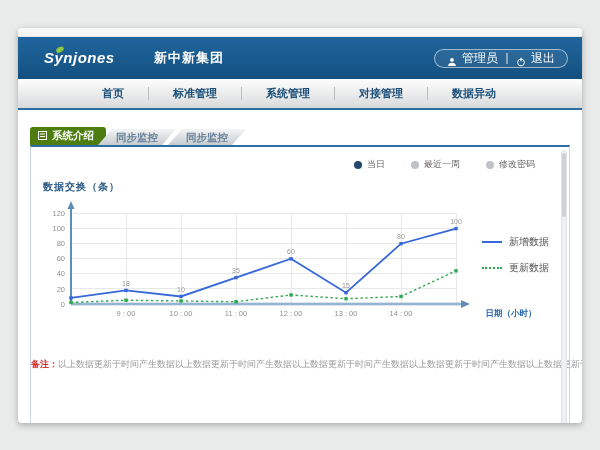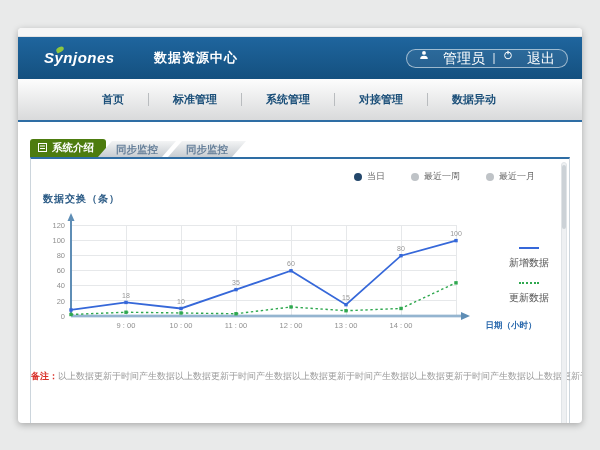--- a/index.html
+++ b/index.html
@@ -14,27 +14,27 @@
             display:flex; align-items:center; padding:0 14px; }
   .logo { position:relative; width:108px; color:#fff; line-height:1.05; padding-left:12px; }
   .brand { font-size:15px; font-weight:bold; font-style:italic; letter-spacing:0.5px; }
   .leaf { position:absolute; left:24px; top:-3px; width:8px; height:5px; background:#8dc63f;
           border-radius:60% 60% 60% 0; transform:rotate(-28deg); }
   .brand-sub { font-size:11.5px; font-weight:bold; letter-spacing:2px; }
   .app-title { color:#ffffff; font-size:13px; font-weight:bold; margin-left:14px; letter-spacing:1px; }
   .user-pill { margin-left:auto; display:flex; align-items:center; height:19px;
                border:1px solid rgba(255,255,255,0.55); border-radius:11px;
                background:rgba(255,255,255,0.07); padding:0 4px; }
-  .pill-btn { display:flex; align-items:flex-start; gap:14px; background:none; border:none; color:#fff;
-              font-size:14px; padding:0 8px; height:100%; cursor:pointer; font-family:inherit; }
+  .pill-btn { display:flex; align-items:flex-end; gap:5px; background:none; border:none; color:#fff;
+              font-size:12px; padding:0 8px; height:100%; cursor:pointer; font-family:inherit; }
   .pill-div { width:1px; height:11px; background:rgba(255,255,255,0.45); }
   .pill-btn svg { display:block; }
 
   
-  .nav { height:43px; background:linear-gradient(#fdfdfd,#d9dadb); border-bottom:2px solid #2e6da4;
+  .nav { height:31px; background:linear-gradient(#fdfdfd,#d9dadb); border-bottom:2px solid #2e6da4;
          display:flex; align-items:center; padding-left:60px; }
   .nav-item { font-size:11px; font-weight:bold; color:#1b4f79; padding:0 24px; cursor:pointer; white-space:nowrap; }
   .nav-div { width:1px; height:13px; background:#b9bcbf; }
 
   
   .content { padding-top:17px; }
   .tabs { display:flex; align-items:flex-end; margin-left:12px; height:18px; position:relative; z-index:2; }
   .tab-active { display:flex; align-items:center; gap:5px; background:#4d7c0f; color:#fff;
                 font-size:10.5px; font-weight:bold; height:18px; padding:0 12px 0 8px;
                 border-radius:3px 3px 0 0; cursor:pointer; }
@@ -49,21 +49,21 @@
   .radio { display:flex; align-items:center; gap:5px; font-size:9px; color:#666; cursor:pointer; }
   .dot { width:8px; height:8px; border-radius:50%; background:#bfc3c7; }
   .dot.sel { background:#24476b; }
 
   .ylabel { margin:9px 0 0 12px; font-size:10px; font-weight:bold; color:#2a5a85; letter-spacing:1px; }
 
   .chart-wrap { margin:4px 0 0 10px; }
   #chart-svg text { font-family:"Liberation Sans","DejaVu Sans",sans-serif; }
 
   .legend { position:absolute; right:20px; top:88px; display:flex; flex-direction:column; gap:12px; }
-  .legend-item { display:flex; align-items:center; gap:7px; font-size:10px; color:#555;flex-direction:column; }
+  .legend-item { display:flex; align-items:center; gap:7px; font-size:10px; color:#555; }
   .sw { width:20px; height:0; }
   .sw-solid  { border-top:2px solid #3668d9; }
   .sw-dotted { border-top:2px dotted #2fa84f; }
 
   .note { margin-top:24px; text-align:center; font-size:9px; color:#9a9a9a; white-space:nowrap; }
   .note-prefix { color:#d9312a; font-weight:bold; }
 
   .scrollbar { position:absolute; top:3px; bottom:3px; right:2px; width:6px; background:#eef0f2;
                border:1px solid #e0e4e7; border-radius:3px; }
   .scroll-thumb { position:absolute; top:2px; left:0; width:4px; height:64px; background:#ccd2d7; border-radius:2px; }
@@ -73,21 +73,21 @@
 
 <div class="stage">
   <div class="window">
     <div class="topstrip"></div>
 
     <header class="appbar">
       <div class="logo">
         <span class="leaf"></span>
         <div class="brand">Synjones</div>
       </div>
-      <div class="app-title">数据资源中心</div>
+      <div class="app-title">新中新集团</div>
 
       <div class="user-pill">
         <button class="pill-btn">
           <span>
             <svg width="10" height="10" viewBox="0 0 11 11">
                 <circle cx="5.5" cy="3.2" r="2.1" fill="#fff"></circle>
                 <path d="M1.3,10 a4.2,3.6 0 0 1 8.4,0 z" fill="#fff"></path>
               </svg>
           </span>
           <span>管理员</span>
@@ -139,21 +139,21 @@
           <div class="radio">
             <span class="dot sel"></span>
             <span>当日</span>
           </div>
           <div class="radio">
             <span class="dot"></span>
             <span>最近一周</span>
           </div>
           <div class="radio">
             <span class="dot"></span>
-            <span>最近一月</span>
+            <span>修改密码</span>
           </div>
         </div>
 
         <div class="ylabel">数据交换（条）</div>
 
         <div class="chart-wrap">
           <svg id="chart-svg" width="520" height="132" viewBox="0 0 520 132">
               <line x1="30" y1="90.92307692307692" x2="416" y2="90.92307692307692" stroke="#e6e8ea" stroke-width="1" shape-rendering="crispEdges"></line>
               <line x1="30" y1="75.84615384615384" x2="416" y2="75.84615384615384" stroke="#e6e8ea" stroke-width="1" shape-rendering="crispEdges"></line>
               <line x1="30" y1="60.769230769230774" x2="416" y2="60.769230769230774" stroke="#e6e8ea" stroke-width="1" shape-rendering="crispEdges"></line>

